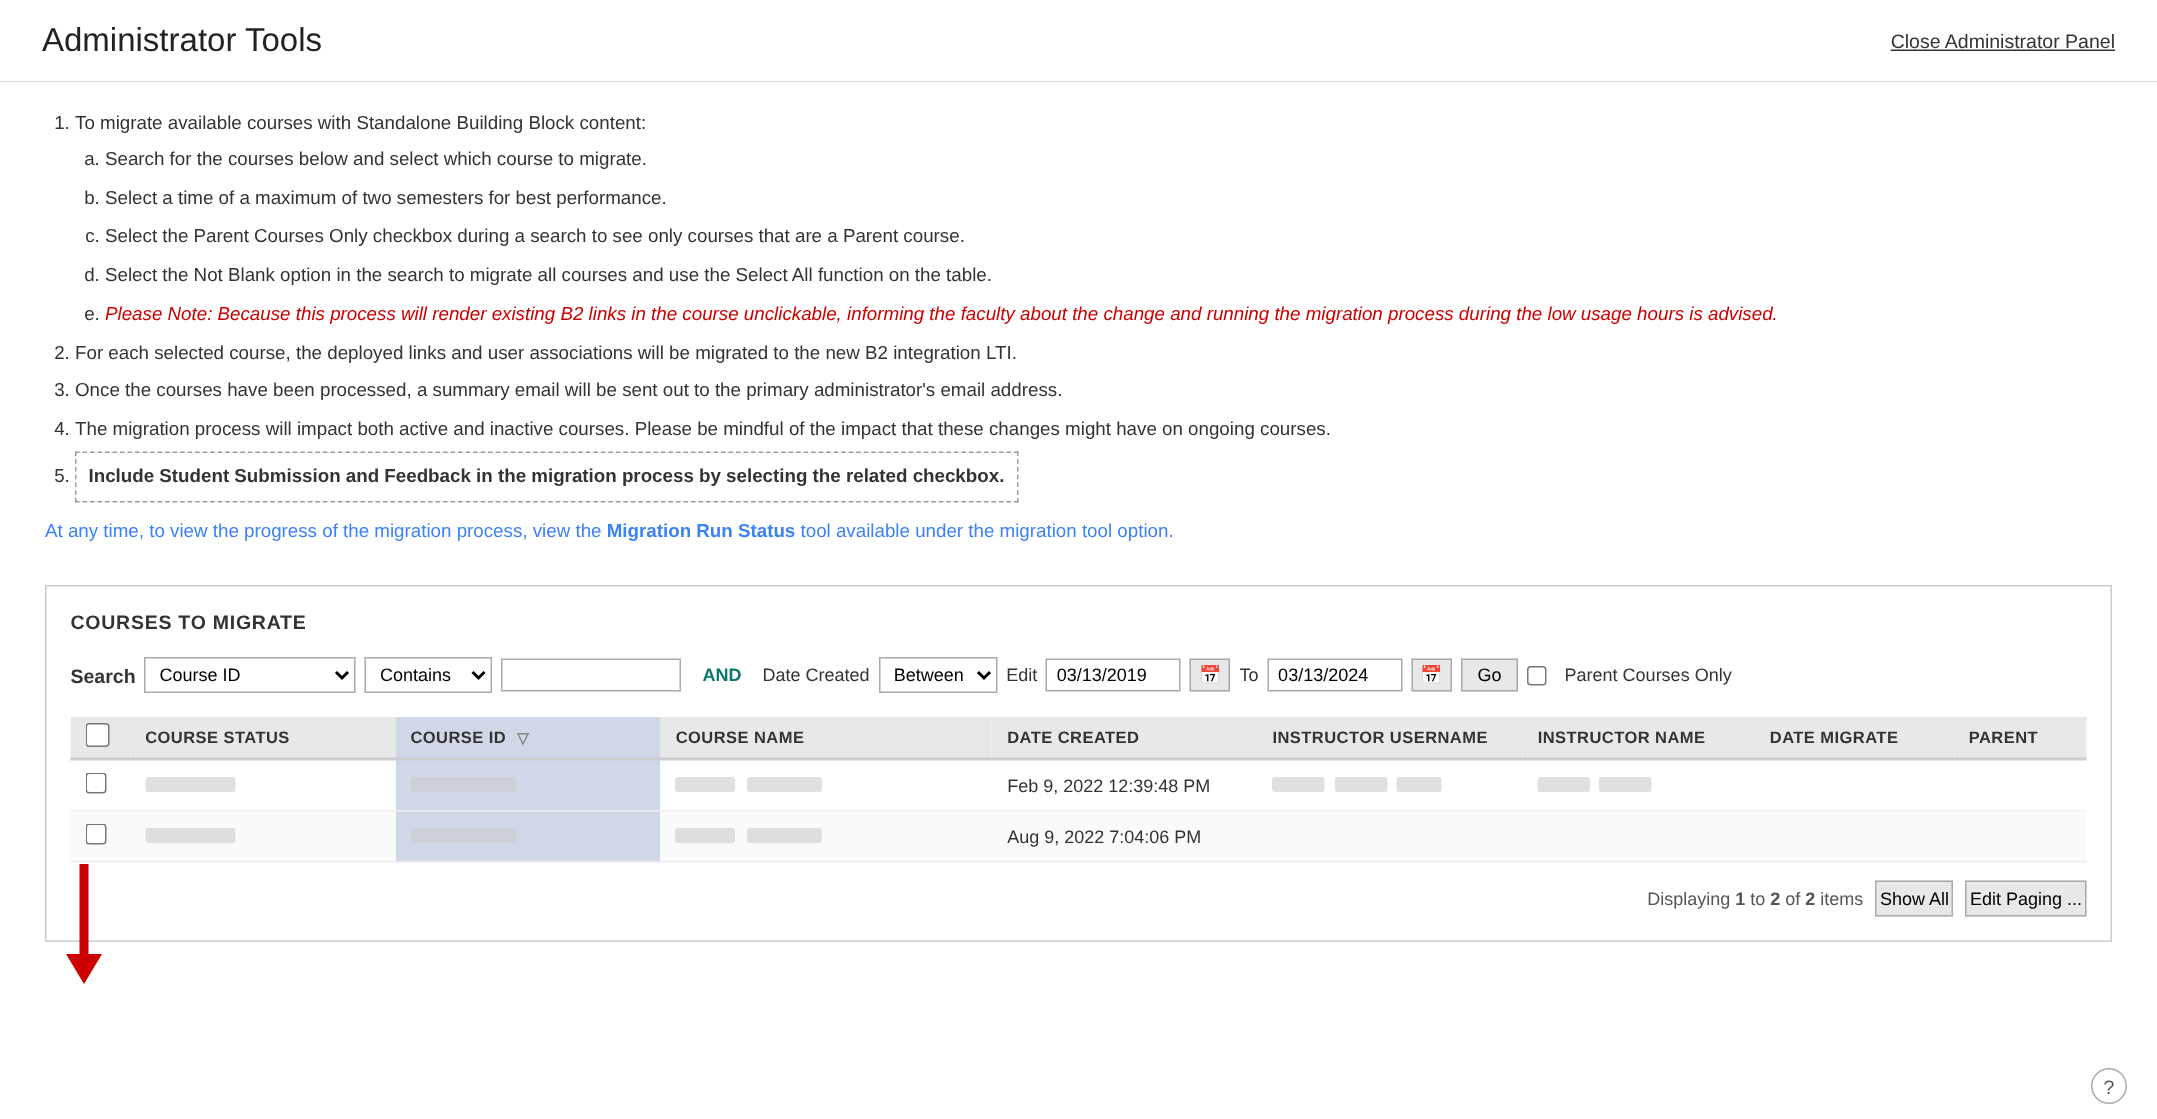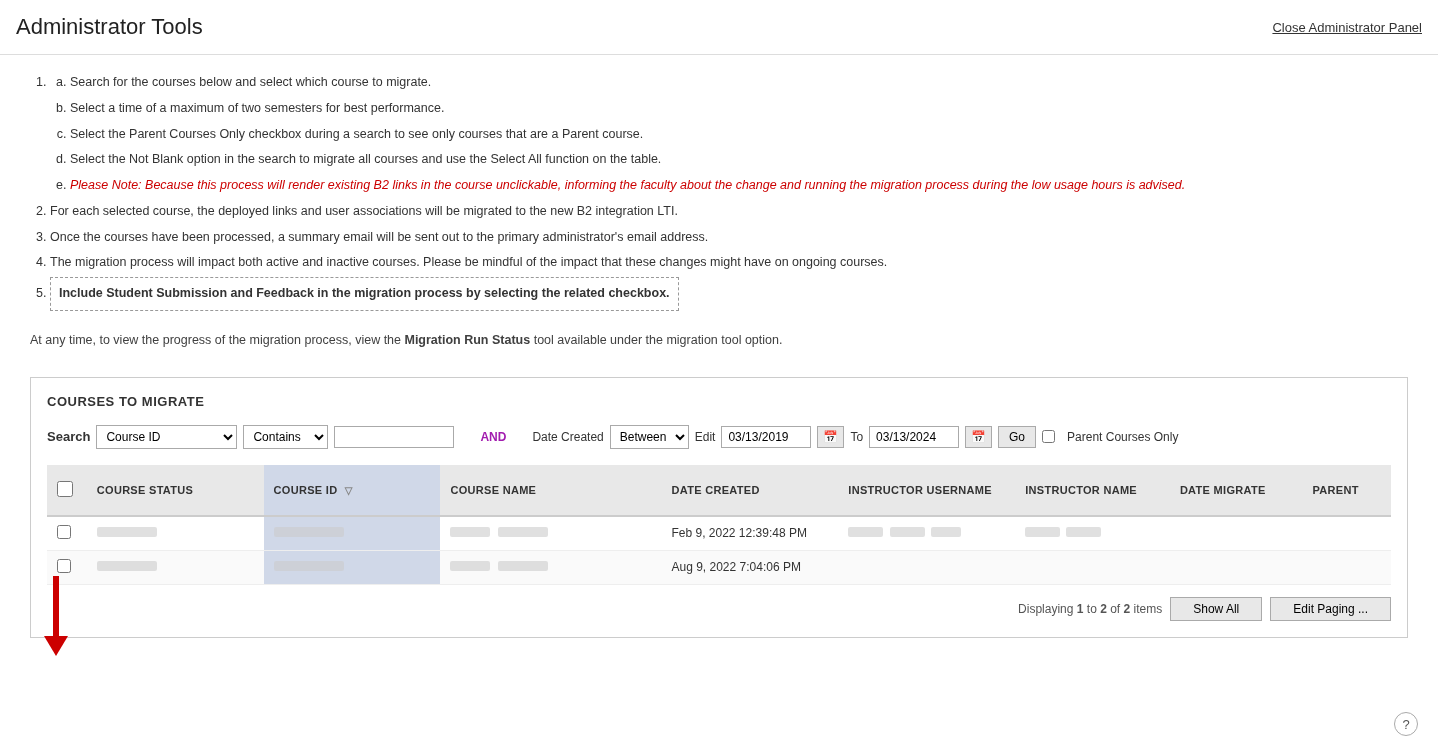--- a/index.html
+++ b/index.html
@@ -9,21 +9,21 @@
       background: #f5f5f5;
       color: #333;
       width: 1438px;
       height: 746px;
       overflow: hidden;
       position: relative;
     }
     .header {
       background: #fff;
       border-bottom: 1px solid #ddd;
-      padding: 14px 16px;
+      padding: 14px 28px;
       display: flex;
       justify-content: space-between;
       align-items: center;
     }
     .header-title {
       font-size: 22px;
       font-weight: normal;
       color: #222;
     }
     .close-panel-link {
@@ -53,22 +53,22 @@
     .instructions ol ol {
       list-style-type: lower-alpha;
       padding-left: 20px;
     }
     .instructions .red-text {
       color: #cc0000;
       font-style: italic;
     }
     .migration-note {
       font-size: 12.5px;
-      margin-top: 18px;
-      color: #404040;
+      margin-top: 8px;
+      color: #3b82f6;
     }
     .migration-note strong {
       font-weight: bold;
     }
     .courses-section {
       margin-top: 24px;
       border: 1px solid #ccc;
       padding: 16px;
     }
     .section-title {
@@ -98,22 +98,22 @@
     }
     .search-input {
       padding: 3px 6px;
       border: 1px solid #aaa;
       font-size: 12px;
       width: 120px;
     }
     .and-label {
       font-size: 12px;
       font-weight: bold;
-      color: #a21caf;
-      margin: 0 20px;
+      color: #0f766e;
+      margin: 0 8px;
     }
     .date-label {
       font-size: 12px;
     }
     .date-input {
       padding: 3px 6px;
       border: 1px solid #aaa;
       font-size: 12px;
       width: 90px;
     }
@@ -136,21 +136,21 @@
       display: flex;
       align-items: center;
       gap: 12px;
     }
     .table-container {
       width: 100%;
       border-collapse: collapse;
     }
     .table-container th {
       background: #e8e8e8;
-      padding: 16px 10px;
+      padding: 4px 10px;
       font-size: 11px;
       font-weight: bold;
       text-align: left;
       border-bottom: 2px solid #ccc;
       color: #333;
       letter-spacing: 0.3px;
     }
     .table-container td {
       padding: 8px 10px;
       font-size: 12px;
@@ -202,21 +202,21 @@
     }
     .pagination-text {
       color: #555;
     }
     .pagination-text strong {
       font-weight: bold;
     }
     .pag-btn {
       background: #e8e8e8;
       border: 1px solid #aaa;
-      padding: 4px 22px;
+      padding: 4px 2px;
       cursor: pointer;
       font-size: 12px;
     }
     .bottom-btns {
       display: flex;
       justify-content: flex-end;
       gap: 8px;
       margin-top: 60px;
       padding-bottom: 20px;
     }
@@ -295,20 +295,21 @@
 <div class="header">
   <span class="header-title">Administrator Tools</span>
   <span class="close-panel-link">Close Administrator Panel</span>
 </div>
 
 <div class="main-content">
 
   <div class="instructions">
     <ol>
       <li>
+        <span>To migrate available courses with Standalone Building Block content:</span>
         <ol>
           <li>Search for the courses below and select which course to migrate.</li>
           <li>Select a time of a maximum of two semesters for best performance.</li>
           <li>Select the Parent Courses Only checkbox during a search to see only courses that are a Parent course.</li>
           <li>Select the Not Blank option in the search to migrate all courses and use the Select All function on the table.</li>
           <li>
             <span class="red-text">Please Note: Because this process will render existing B2 links in the course unclickable, informing the faculty about the change and running the migration process during the low usage hours is advised.</span>
           </li>
         </ol>
       </li>

